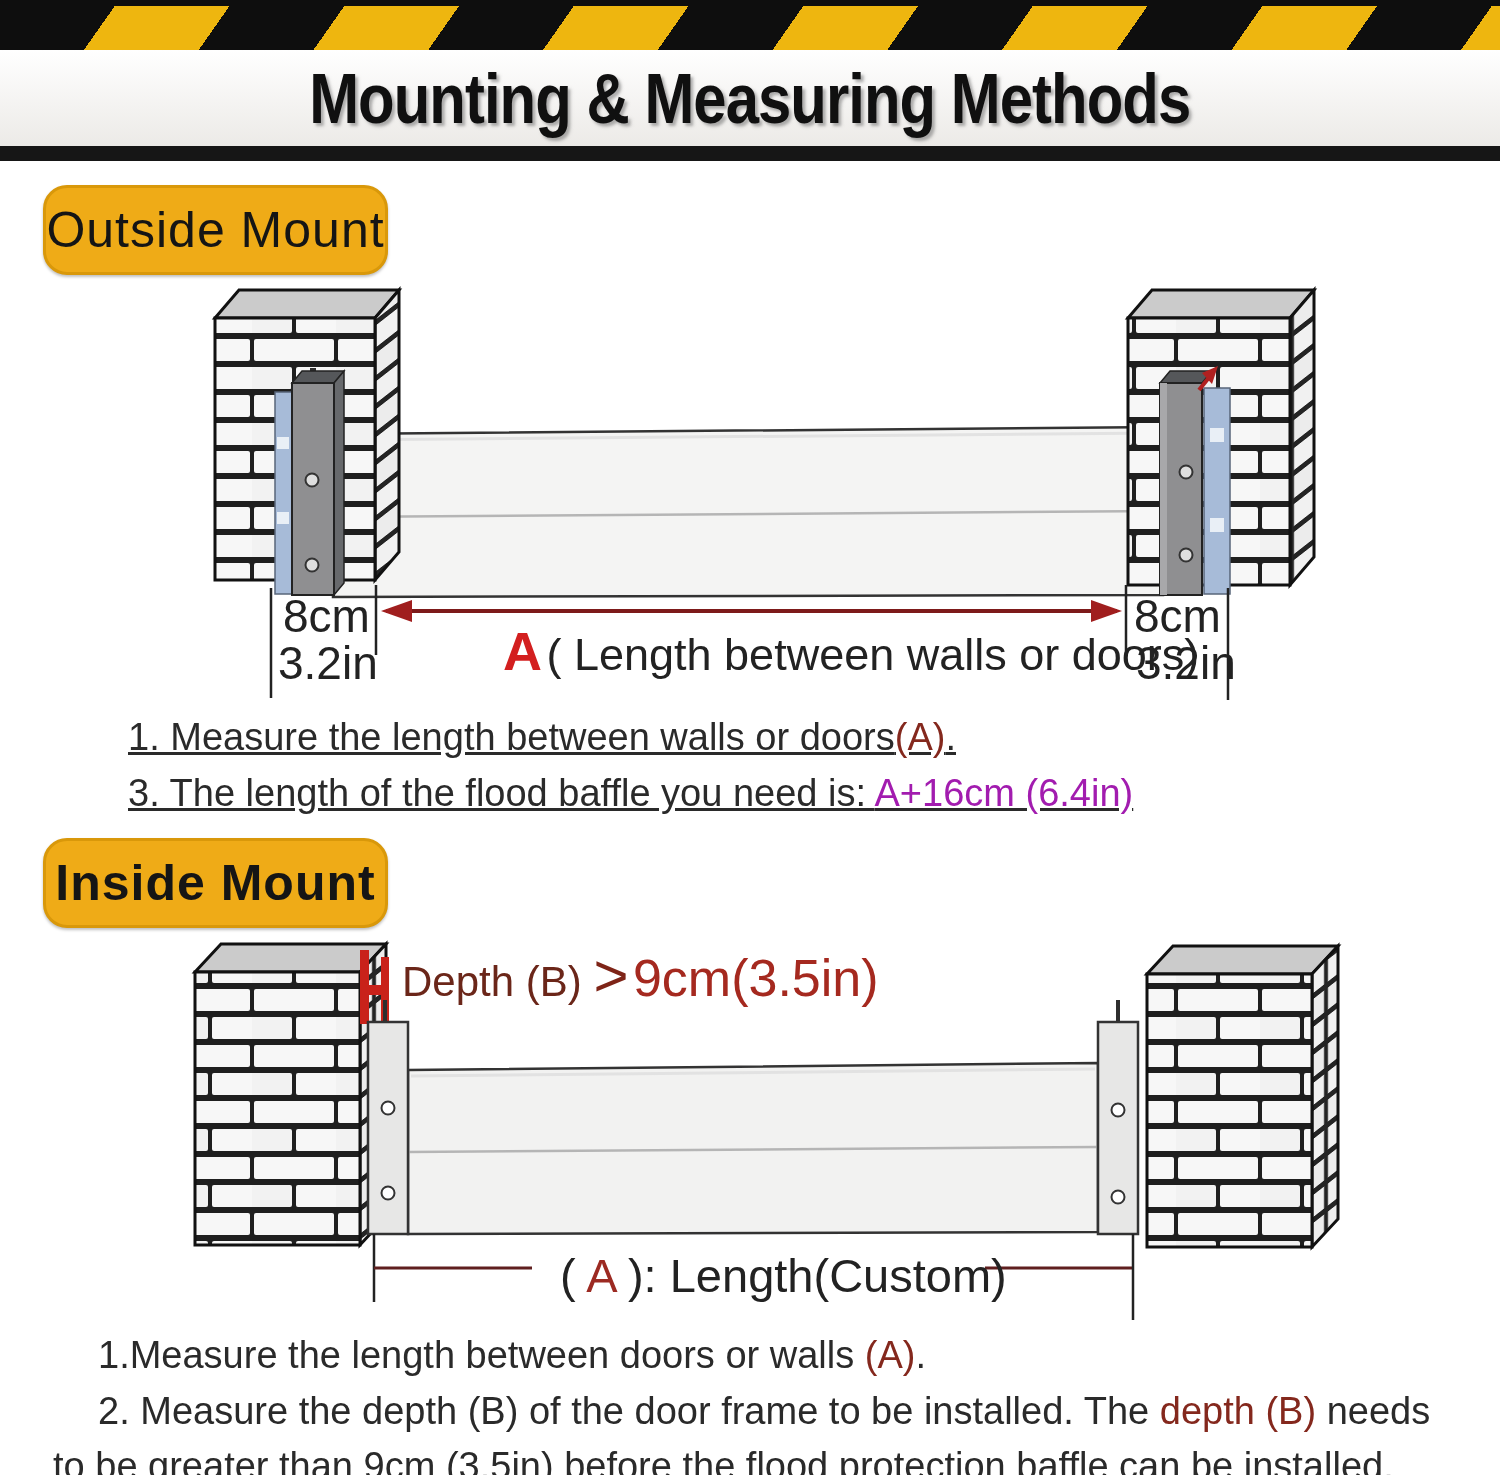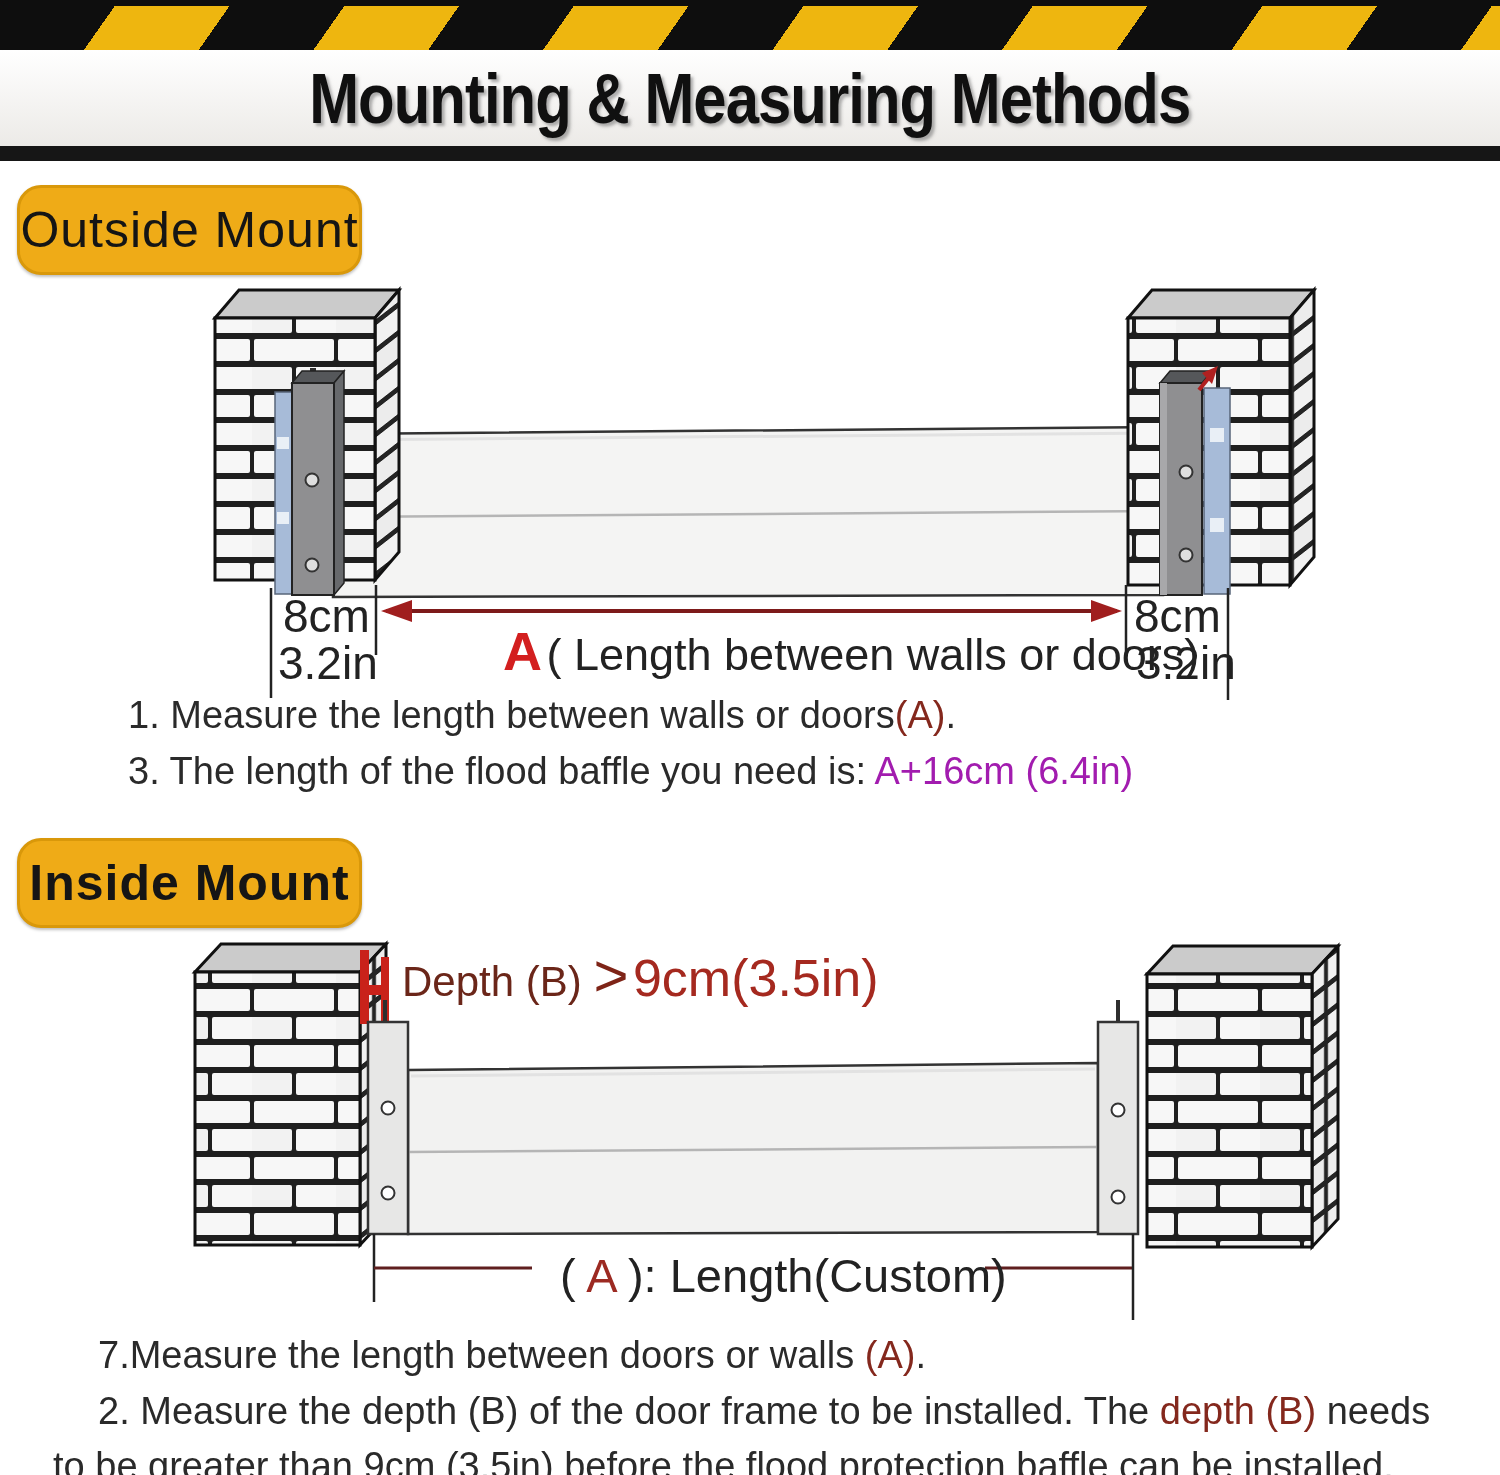--- a/index.html
+++ b/index.html
@@ -18,21 +18,21 @@
     display:flex;align-items:center;justify-content:center;
   }
   .titleband .t{
     font-size:63px;font-weight:bold;color:#101010;letter-spacing:-1px;
     transform:scaleX(.95) scaleY(1.12);
     text-shadow:3px 3px 3px rgba(110,110,110,.55);
     white-space:nowrap;
   }
   .blackbar{position:absolute;left:0;top:146px;width:1500px;height:15px;background:#161616;}
   .badge{
-    position:absolute;left:17px;width:345px;height:90px;background:#efab17;
+    position:absolute;left:43px;width:345px;height:90px;background:#efab17;
     border:3px solid #d9980a;border-radius:24px;box-sizing:border-box;
     display:flex;align-items:center;justify-content:center;
     font-size:50px;color:#151515;letter-spacing:1px;white-space:nowrap;
     box-shadow:0 2px 3px rgba(0,0,0,.25);
   }
   .badge.out{top:185px;}
   .badge.in{top:838px;font-weight:bold;}
   svg.diag{position:absolute;left:0;}
   .steps{position:absolute;color:#2a2a2a;font-size:38px;white-space:nowrap;}
   .steps .line{margin:0 0 13px 0;}
@@ -125,21 +125,21 @@
   <text x="283" y="352" font-size="46" fill="#222">8cm</text>
   <text x="278" y="399" font-size="46" fill="#222">3.2in</text>
   <text x="1134" y="352" font-size="46" fill="#222">8cm</text>
   <text x="1136" y="399" font-size="46" fill="#222">3.2in</text>
   <text x="503" y="390">
     <tspan font-size="54" font-weight="bold" fill="#d31f1f">A</tspan>
     <tspan font-size="45" fill="#222">( Length between walls or doors)</tspan>
   </text>
 </svg>
 
-<div class="steps" style="left:128px;top:694px;">
+<div class="steps" style="left:128px;top:716px;text-decoration:underline;">
   <div class="line"><span>1. Measure the length between walls or doors</span><span class="accent">(A)</span><span>.</span></div>
   <div class="line"><span>3. The length of the flood baffle you need is: </span><span class="accent2">A+16cm (6.4in)</span></div>
 </div>
 
 <div class="badge in">
   <span>Inside Mount</span>
 </div>
 
 <svg class="diag" style="top:930px" width="1500" height="400" viewBox="0 0 1500 400">
   <defs>
@@ -208,16 +208,16 @@
   </g>
 
   <text x="560" y="362" font-size="47">
     <tspan fill="#222">(</tspan>
     <tspan fill="#9c2a22">A</tspan>
     <tspan fill="#222">): Length(Custom)</tspan>
   </text>
 </svg>
 
 <div class="steps" style="left:98px;top:1334px;">
-  <div class="line"><span>7.Measure the length between doors or walls </span><span class="accent">(A)</span><span>.</span></div>
+  <div class="line"><span>1.Measure the length between doors or walls </span><span class="accent">(A)</span><span>.</span></div>
   <div class="line" style="margin-bottom:12px"><span>2. Measure the depth (B) of the door frame to be installed. The </span><span class="accent">depth (B)</span><span> needs</span></div>
   <div class="line" style="margin-left:-45px"><span>to be greater than 9cm (3.5in) before the flood protection baffle can be installed.</span></div>
 </div>
 
 </body></html>

